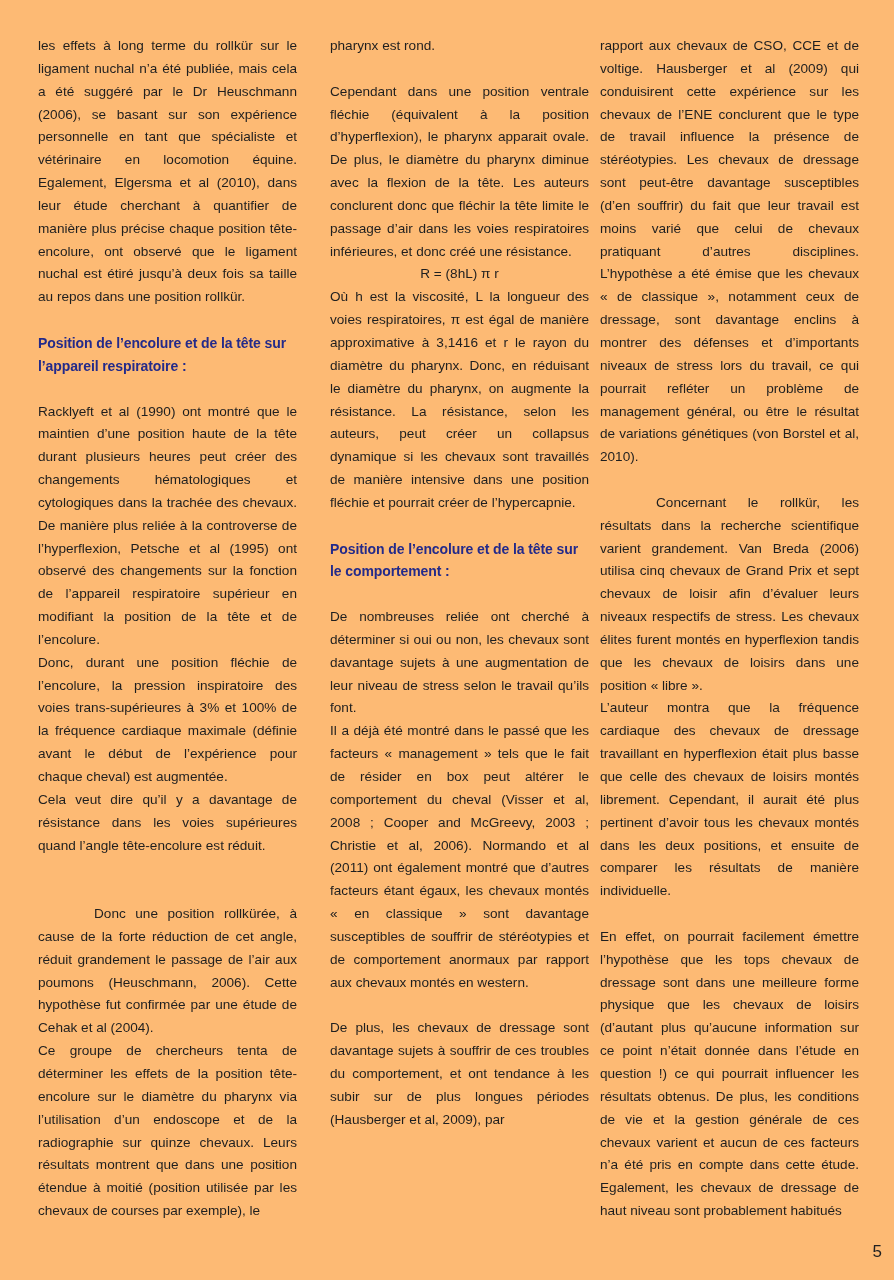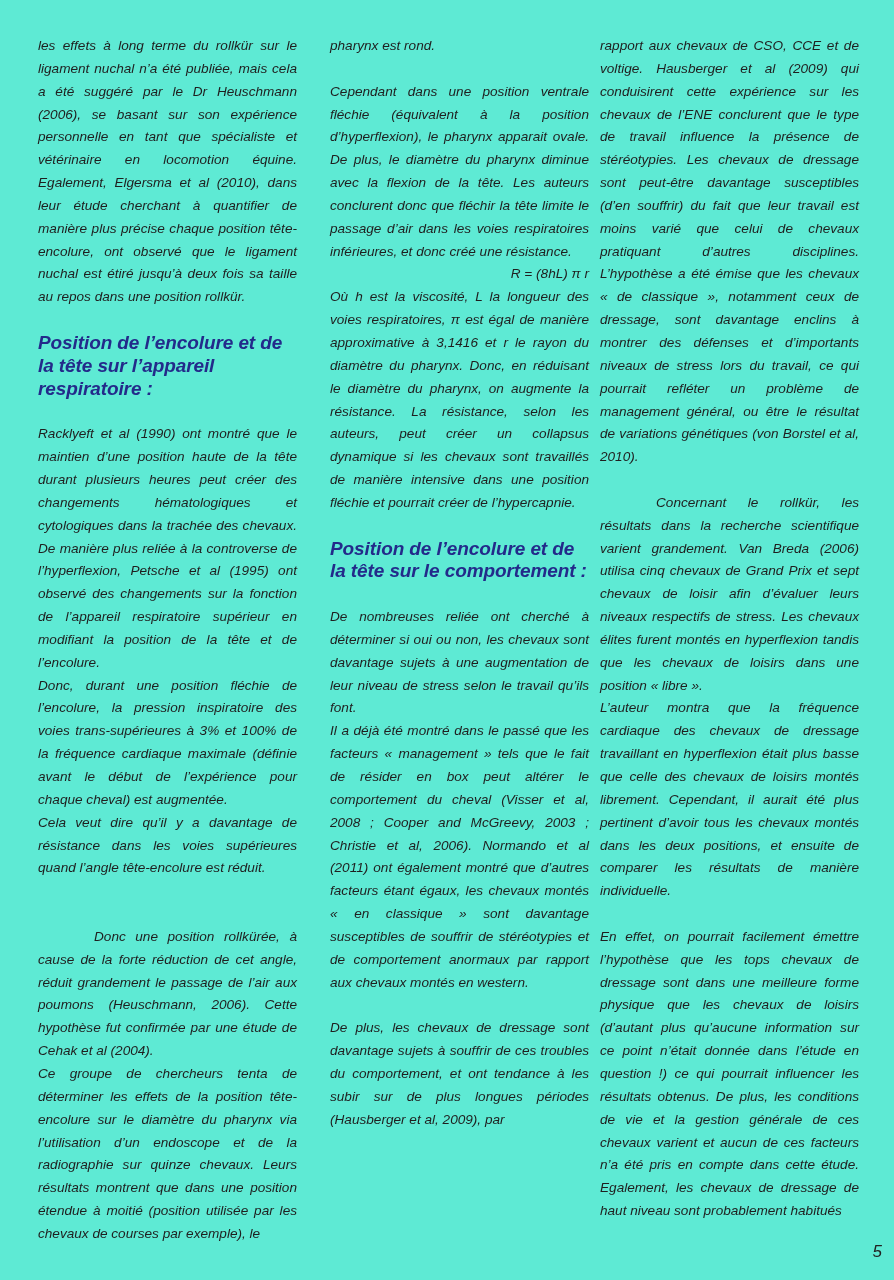--- a/index.html
+++ b/index.html
@@ -1,31 +1,31 @@
 <!DOCTYPE html>
 <html><head>
 <meta charset="utf-8">
 <style>
   html, body { margin: 0; padding: 0; background: #ffffff; }
   body { width: 894px; height: 1280px; position: relative; overflow: hidden; }
-  .page { position: absolute; left: 0; top: 0; width: 894px; height: 1280px; background: #5eead4; font-style: italic; }
+  .page { position: absolute; left: 0; top: 0; width: 894px; height: 1280px; background: #fdba74; }
   .col {
     position: absolute; top: 35px; width: 259px;
     font-family: "Liberation Sans", sans-serif;
     font-size: 13.6px; line-height: 22.85px; color: #1f1f1f;
     text-align: justify; hyphens: none;
   }
   .col1 { left: 38px; }
   .col2 { left: 330px; }
   .col3 { left: 600px; }
   .col p { margin: 0; }
   .gap { height: 22.85px; }
   .indent { text-indent: 56px; }
-  .heading { color: #232a8a; font-weight: bold; font-size: 19px; text-align: left; letter-spacing: -0.1px; }
-  .nojust { text-align: right; }
+  .heading { color: #232a8a; font-weight: bold; font-size: 14px; text-align: left; letter-spacing: -0.1px; }
+  .nojust { text-align: center; }
   .page-number {
     position: absolute; right: 12px; bottom: 18px;
     font-family: "Liberation Sans", sans-serif; font-size: 17px; color: #222;
   }
 </style>
 </head>
 <body>
 
 <div class="page">
 

